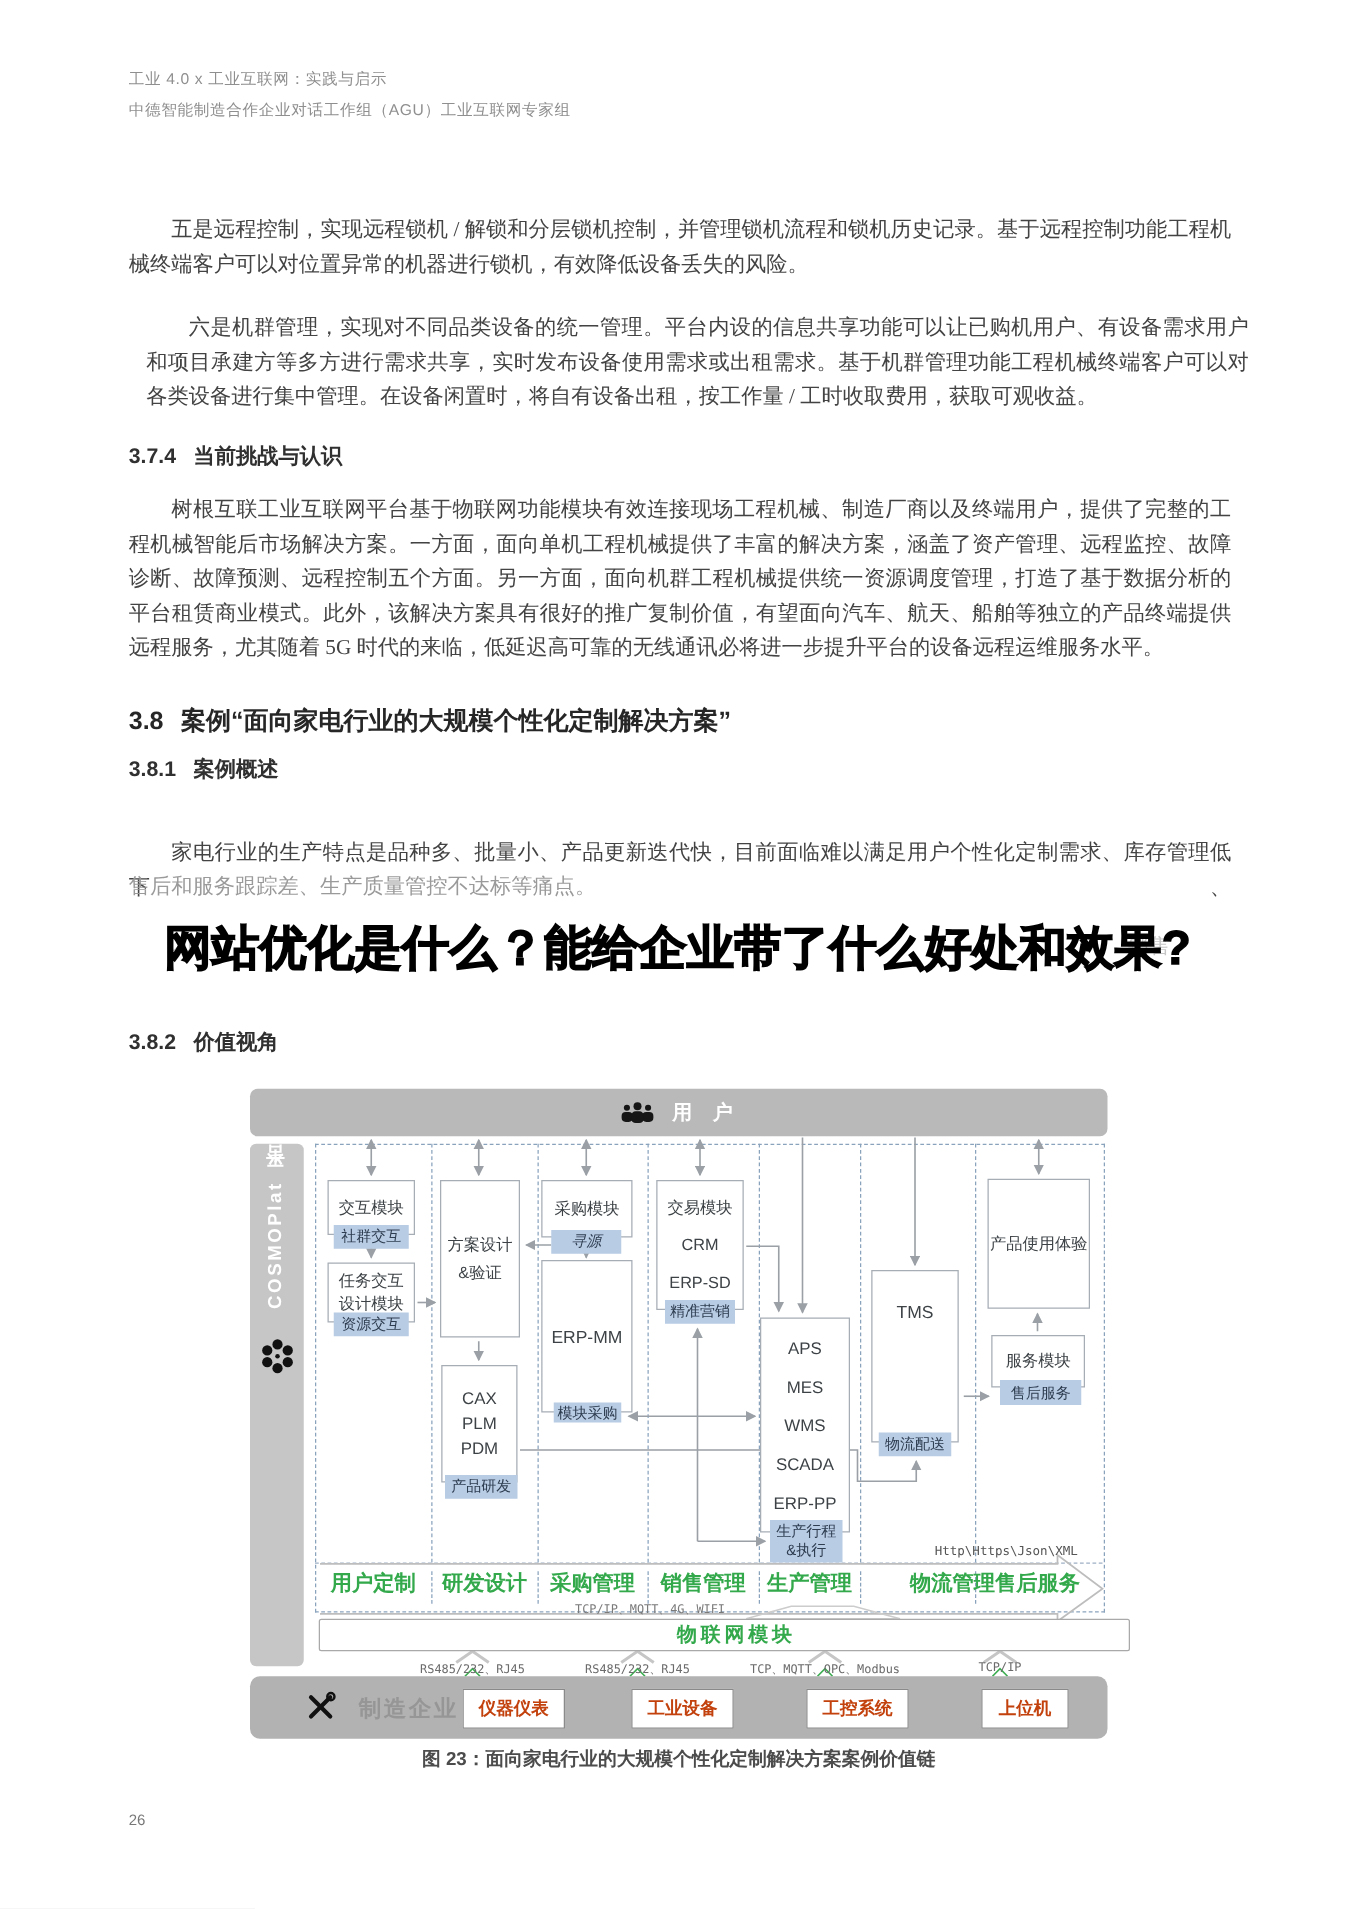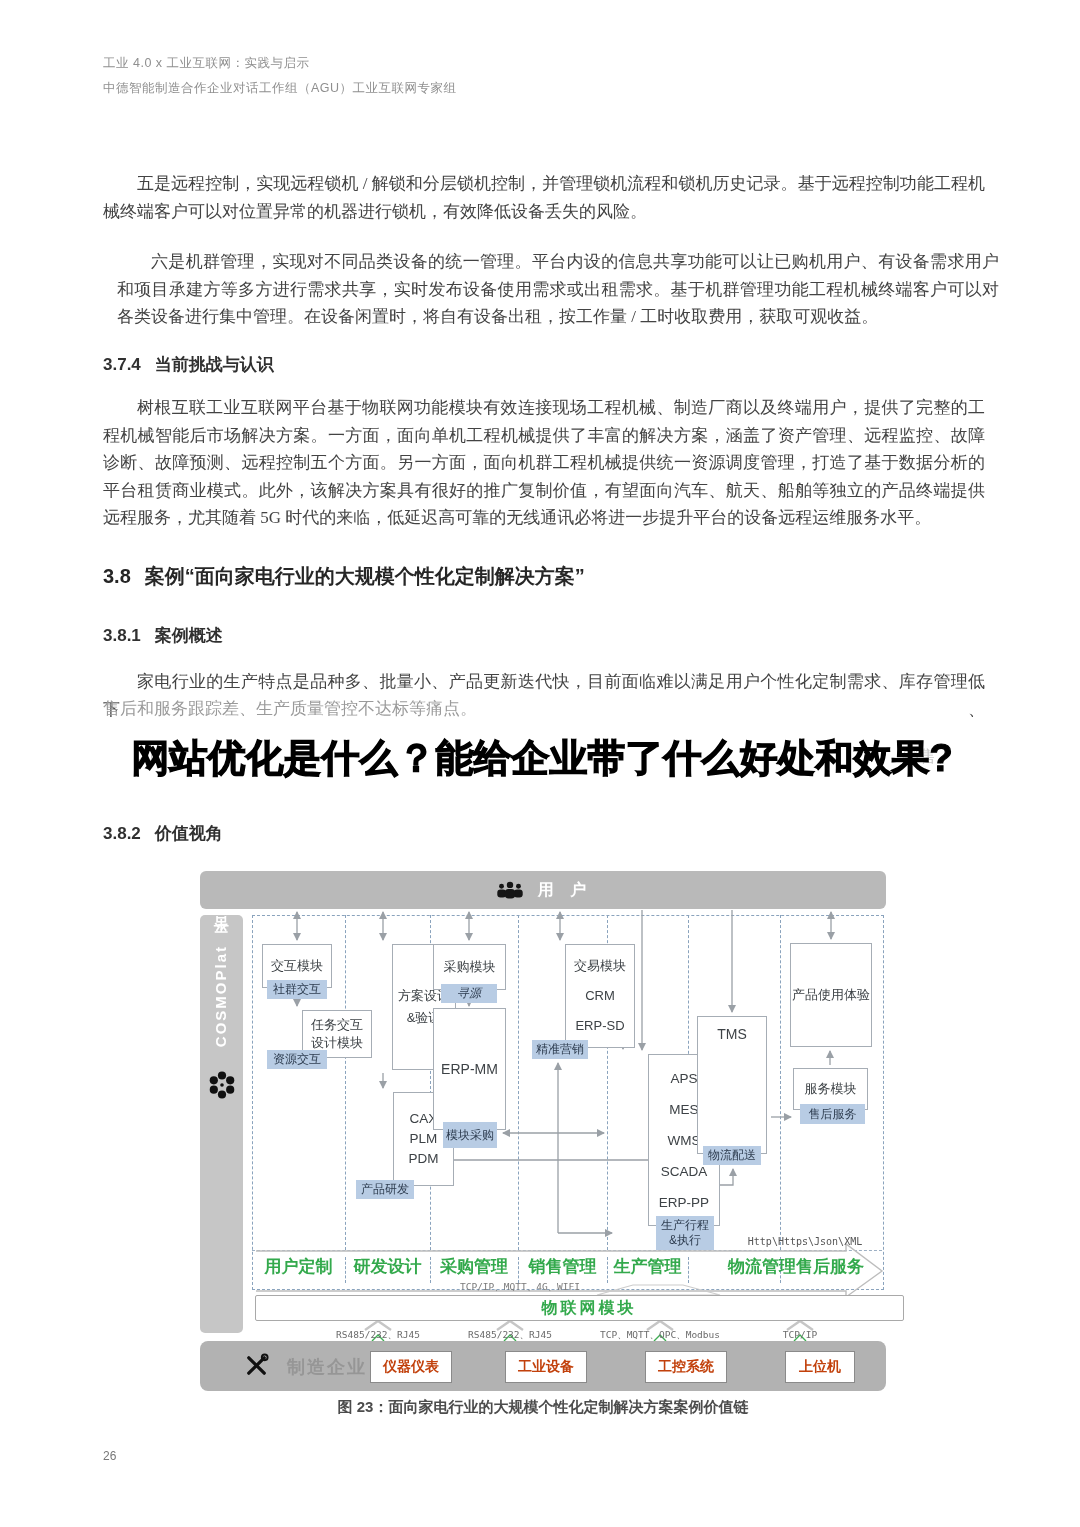--- a/index.html
+++ b/index.html
@@ -20,21 +20,21 @@
   .graybar{background:#b9b9b9;border-radius:6px;display:flex;align-items:center;justify-content:center;z-index:3;}
   .userlbl{color:#fff;font-weight:700;font-size:16px;letter-spacing:6px;margin-left:12px;}
   .leftbar{background:#c6c6c6;border-radius:5px;display:flex;flex-direction:column;align-items:center;z-index:3;}
   .vtext{writing-mode:vertical-rl;transform:rotate(180deg);color:#fff;font-weight:700;font-size:15px;
          letter-spacing:2px;margin-top:26px;}
   .frame{border:1.5px dashed #8aa3bd;z-index:1;}
   .vsep{border-left:1.5px dashed #8aa3bd;width:0;z-index:1;}
   .hsep{border-top:1.5px dashed #9db0c4;height:0;z-index:1;}
   .mbox{position:absolute;background:#fff;border:1px solid #a6adb5;color:#3d4246;display:flex;
         align-items:center;justify-content:center;text-align:center;font-size:13px;z-index:3;box-sizing:border-box;}
-  .pre{white-space:pre-line;margin-left:40px;}
+  .pre{white-space:pre-line;}
   .mtag{position:absolute;background:#b8cce4;color:#2e3d50;font-size:12px;display:flex;align-items:center;
         justify-content:center;text-align:center;z-index:4;box-sizing:border-box;}
   .phase{position:absolute;top:1255px;height:24px;font-size:17px;font-weight:700;color:#33a94c;
          text-align:center;z-index:4;}
   .mono{font-family:"DejaVu Sans Mono",monospace;}
   .proto{position:absolute;font-size:9.5px;color:#6b6b6b;text-align:center;z-index:3;}
   .iotbar{background:#fff;border:1px solid #a9a9a9;border-radius:2px;display:flex;align-items:center;
           justify-content:center;color:#33a94c;font-weight:700;font-size:16px;letter-spacing:3px;z-index:3;padding-left:19px;}
   .makerbar{background:#b2b2b2;border-radius:8px;z-index:2;}
   .makerlbl{color:#969696;font-size:18px;font-weight:700;letter-spacing:2px;z-index:3;}
@@ -58,21 +58,21 @@
   <div class="abs h3" style="left:103px;top:353px;">
     <span class="hnum">3.7.4</span><span>当前挑战与认识</span>
   </div>
 
   <div class="abs para" style="left:103px;top:394px;">树根互联工业互联网平台基于物联网功能模块有效连接现场工程机械、制造厂商以及终端用户，提供了完整的工程机械智能后市场解决方案。一方面，面向单机工程机械提供了丰富的解决方案，涵盖了资产管理、远程监控、故障诊断、故障预测、远程控制五个方面。另一方面，面向机群工程机械提供统一资源调度管理，打造了基于数据分析的平台租赁商业模式。此外，该解决方案具有很好的推广复制价值，有望面向汽车、航天、船舶等独立的产品终端提供远程服务，尤其随着 5G 时代的来临，低延迟高可靠的无线通讯必将进一步提升平台的设备远程运维服务水平。</div>
 
   <div class="abs h2" style="left:103px;top:563px;">
     <span class="hnum">3.8</span><span>案例“面向家电行业的大规模个性化定制解决方案”</span>
   </div>
 
-  <div class="abs h3" style="left:103px;top:624px;">
+  <div class="abs h3" style="left:103px;top:604px;">
     <span class="hnum">3.8.1</span><span>案例概述</span>
   </div>
 
   <div class="abs para jall" style="left:103px;top:668px;text-indent:2em;">家电行业的生产特点是品种多、批量小、产品更新迭代快，目前面临难以满足用户个性化定制需求、库存管理低下、</div>
   <div class="abs para" style="left:103px;top:695px;text-indent:0;color:#9a9a9a;">售后和服务跟踪差、生产质量管控不达标等痛点。</div>
 
   <span class="abs faded" style="left:137px;top:742px;z-index:1;">为</span>
   <span class="abs faded" style="left:902px;top:745px;z-index:1;">销售、</span>
 
   <div class="abs overlay" style="left:100px;top:733px;">网站优化是什么？能给企业带了什么好处和效果?</div>
@@ -188,36 +188,36 @@
 
   <div class="mbox pre" style="left:353px;top:1092px;width:61px;height:94px;line-height:20px;font-size:13.5px;">CAX
 PLM
 PDM</div>
   <div class="mtag" style="left:356px;top:1180px;width:58px;height:19px;">产品研发</div>
 
   <div class="mbox" style="left:433px;top:944px;width:73px;height:46px;">采购模块</div>
   <div class="mtag" style="left:441px;top:984px;width:56px;height:19px;font-style:italic;">寻源</div>
 
   <div class="mbox" style="left:433px;top:1008px;width:73px;height:122px;font-size:14px;">ERP-MM</div>
-  <div class="mtag" style="left:443px;top:1122px;width:54px;height:26px;">模块采购</div>
+  <div class="mtag" style="left:443px;top:1122px;width:54px;height:16px;">模块采购</div>
 
   <div class="mbox pre" style="left:525px;top:944px;width:70px;height:104px;line-height:30px;">交易模块
 CRM
 ERP-SD</div>
   <div class="mtag" style="left:532px;top:1040px;width:56px;height:19px;">精准营销</div>
 
   <div class="mbox pre" style="left:608px;top:1054px;width:72px;height:172px;line-height:31px;font-size:13.5px;">APS
 MES
 WMS
 SCADA
 ERP-PP</div>
   <div class="mtag pre" style="left:616px;top:1216px;width:58px;height:34px;line-height:15px;">生产行程
 &amp;执行</div>
 
-  <div class="mbox" style="left:697px;top:1016px;width:70px;height:138px;align-items:flex-start;padding-top:9px;font-size:14px;">TMS</div>
+  <div class="mbox" style="left:697px;top:1016px;width:70px;height:138px;align-items:flex-start;padding-top:24px;font-size:14px;">TMS</div>
   <div class="mtag" style="left:703px;top:1146px;width:58px;height:19px;">物流配送</div>
 
   <div class="mbox" style="left:790px;top:943px;width:82px;height:104px;">产品使用体验</div>
 
   <div class="mbox" style="left:793px;top:1068px;width:75px;height:42px;">服务模块</div>
   <div class="mtag" style="left:800px;top:1104px;width:65px;height:20px;">售后服务</div>
 
   <div class="abs proto mono" style="left:735px;top:1236px;width:140px;font-size:10px;color:#555;">Http\Https\Json\XML</div>
 
   <div class="phase" style="left:252px;width:93px;">用户定制</div>

